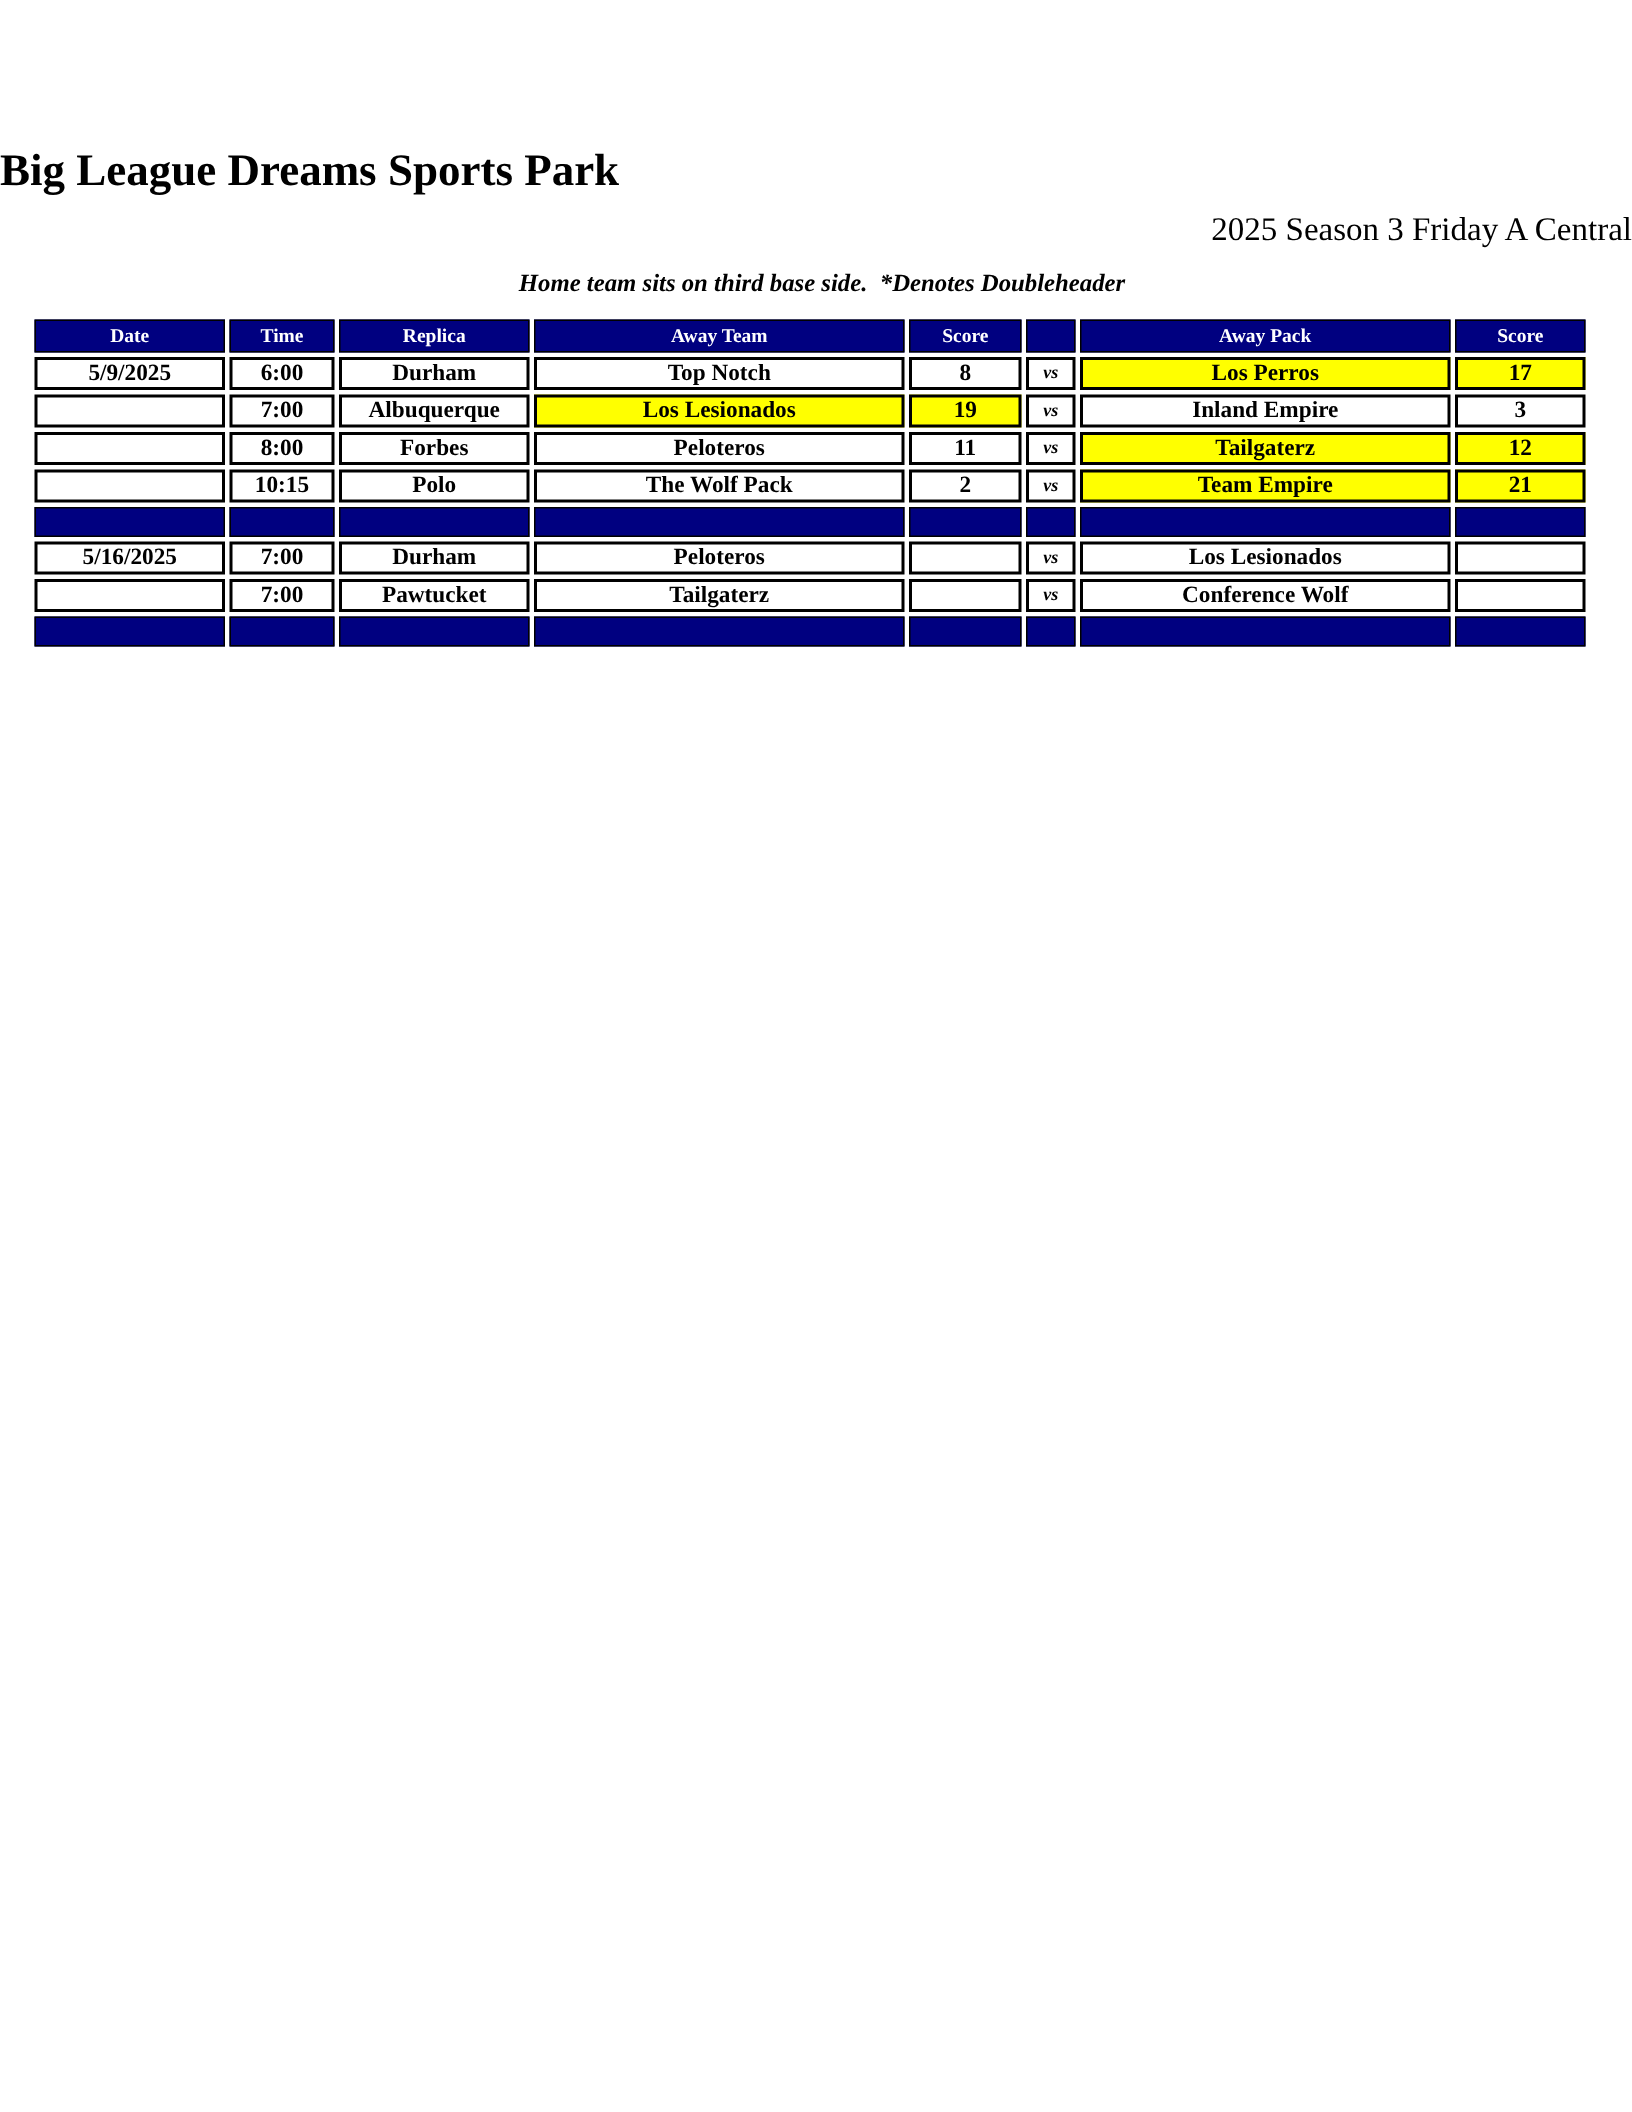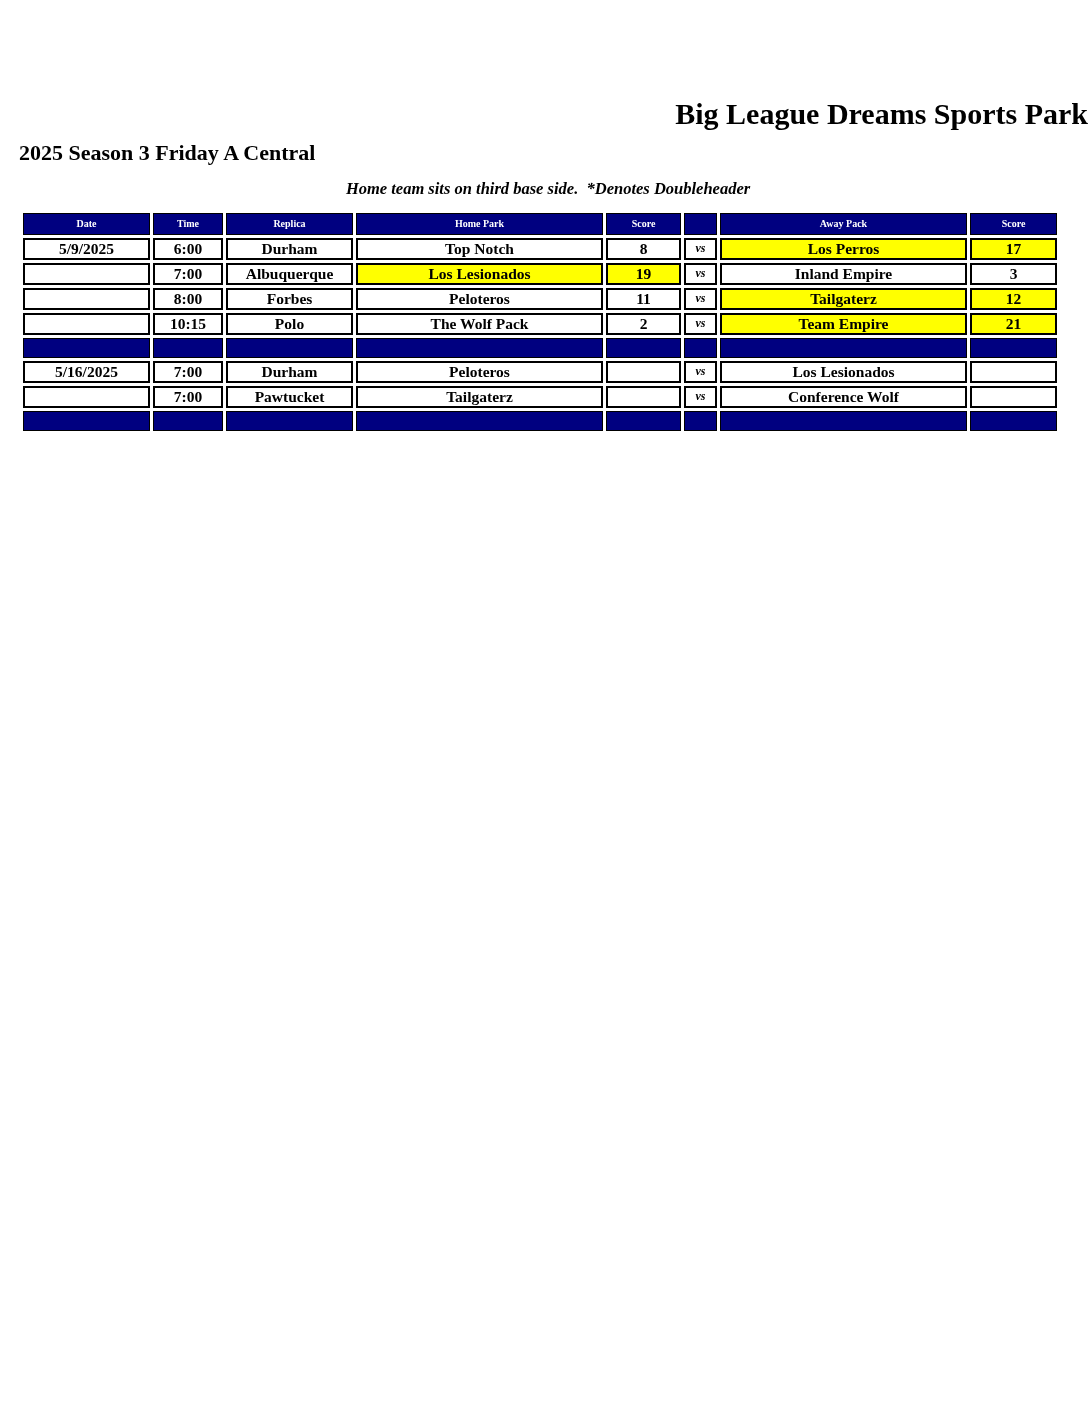--- a/index.html
+++ b/index.html
@@ -18,31 +18,31 @@
     width: 1088px;
     min-height: 1408px;
     font-family: "Liberation Serif", serif;
     color: #000000;
   }
   .page {
     padding-top: 98px;
   }
   h1.title {
     margin: 0;
-    text-align: right;
+    text-align: left;
     font-size: 30px;
     line-height: 1.05;
     font-weight: bold;
   }
   h2.subtitle {
     margin: 11px 0 0 0;
-    text-align: left;
+    text-align: right;
     font-size: 22px;
     line-height: 1.05;
-    font-weight: bold;
+    font-weight: normal;
     padding-left: 19px;
   }
   p.note {
     margin: 15px 16px 0 0;
     text-align: center;
     font-size: 16.5px;
     font-weight: bold;
     font-style: italic;
     white-space: pre;
     padding-left: 24px;
@@ -51,21 +51,21 @@
     border-collapse: separate;
     border-spacing: 3px;
     table-layout: fixed;
     width: 1040px;
     margin: 11px 0 0 20px;
   }
   table.schedule th {
     background: var(--navy);
     color: var(--header-text);
     border: 1px solid var(--border);
-    font-size: 10px;
+    font-size: 13px;
     font-weight: bold;
     height: 22px;
     padding: 0 2px;
     text-align: center;
     white-space: nowrap;
     overflow: hidden;
   }
   table.schedule td {
     background: #ffffff;
     border: 2px solid var(--border);
@@ -105,21 +105,21 @@
       <col style="width:75px">
       <col style="width:33px">
       <col style="width:247px">
       <col style="width:87px">
     </colgroup>
     <thead>
       <tr>
         <th>Date</th>
         <th>Time</th>
         <th>Replica</th>
-        <th>Home Park</th>
+        <th>Away Team</th>
         <th>Score</th>
         <th></th>
         <th>Away Pack</th>
         <th>Score</th>
       </tr>
     </thead>
     <tbody>
         <tr>
           <td>5/9/2025</td>
           <td>6:00</td>

